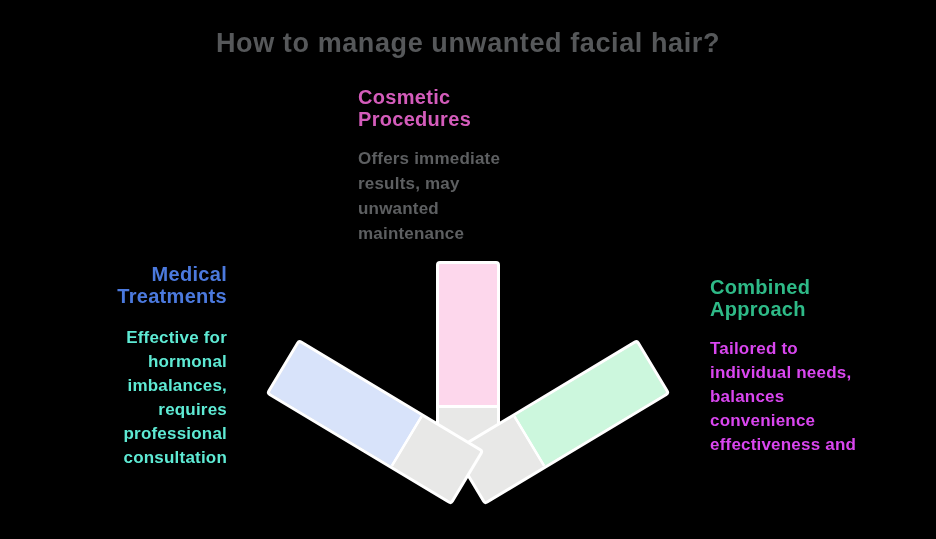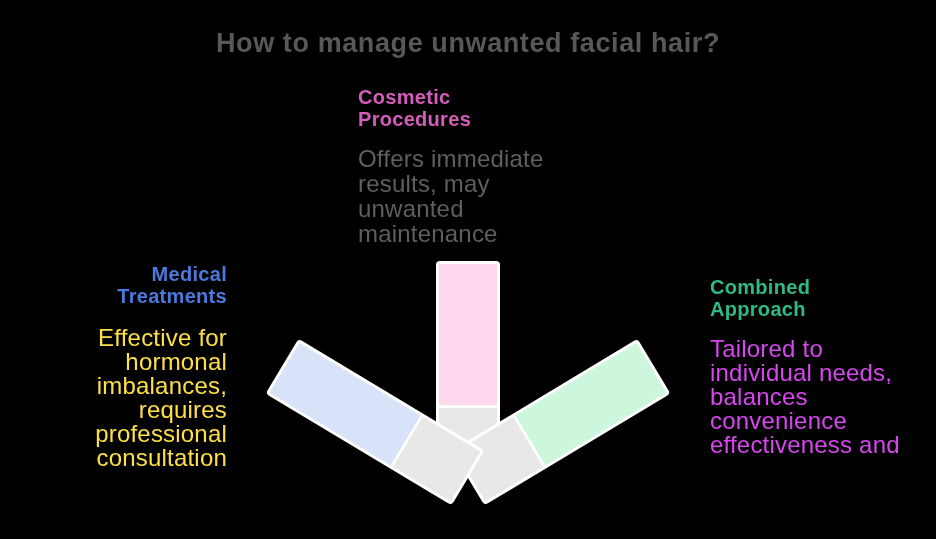--- a/index.html
+++ b/index.html
@@ -17,21 +17,21 @@
     box-sizing:border-box;border:3px solid #fff;border-radius:4px;
     transform-origin:50% 100%;
   }
   .bar-fill{height:141px;border-bottom:3px solid #fff;border-radius:2px 2px 0 0;}
   .bar-center{z-index:1;}
   .bar-right{transform:rotate(59deg);z-index:2;}
   .bar-left{transform:rotate(-59deg);z-index:3;}
 
   .tb{position:absolute;z-index:5;}
   .heading{font-size:20px;line-height:22px;font-weight:bold;letter-spacing:.3px;}
-  .body{font-size:24px;line-height:24px;font-weight:normal;letter-spacing:.2px;}
+  .body{font-size:17px;line-height:24px;font-weight:bold;letter-spacing:.2px;}
   .tb-left{top:263px;right:709px;width:215px;text-align:right;}
   .tb-left .body{margin-top:19px;}
   .tb-center{top:86px;left:358px;width:220px;text-align:left;}
   .tb-center .body{margin-top:16px;line-height:25px;}
   .tb-right{top:276px;left:710px;width:222px;text-align:left;}
   .tb-right .body{margin-top:17px;}
 </style>
 </head>
 <body>
 
@@ -47,21 +47,21 @@
   </div>
   <div class="bar bar-left" style="background: rgb(232, 232, 231); border-color: rgb(255, 255, 255);">
     <div class="bar-fill" style="background: rgb(216, 227, 250); border-color: rgb(255, 255, 255);"></div>
   </div>
 
   <div class="tb tb-left">
     <div class="heading" style="color: rgb(75, 121, 221);">
       <div>Medical</div>
       <div>Treatments</div>
     </div>
-    <div class="body" style="color: #fde047;">
+    <div class="body" style="color: #5eead4;">
       <div>Effective for</div>
       <div>hormonal</div>
       <div>imbalances,</div>
       <div>requires</div>
       <div>professional</div>
       <div>consultation</div>
     </div>
   </div>
 
   <div class="tb tb-center">

